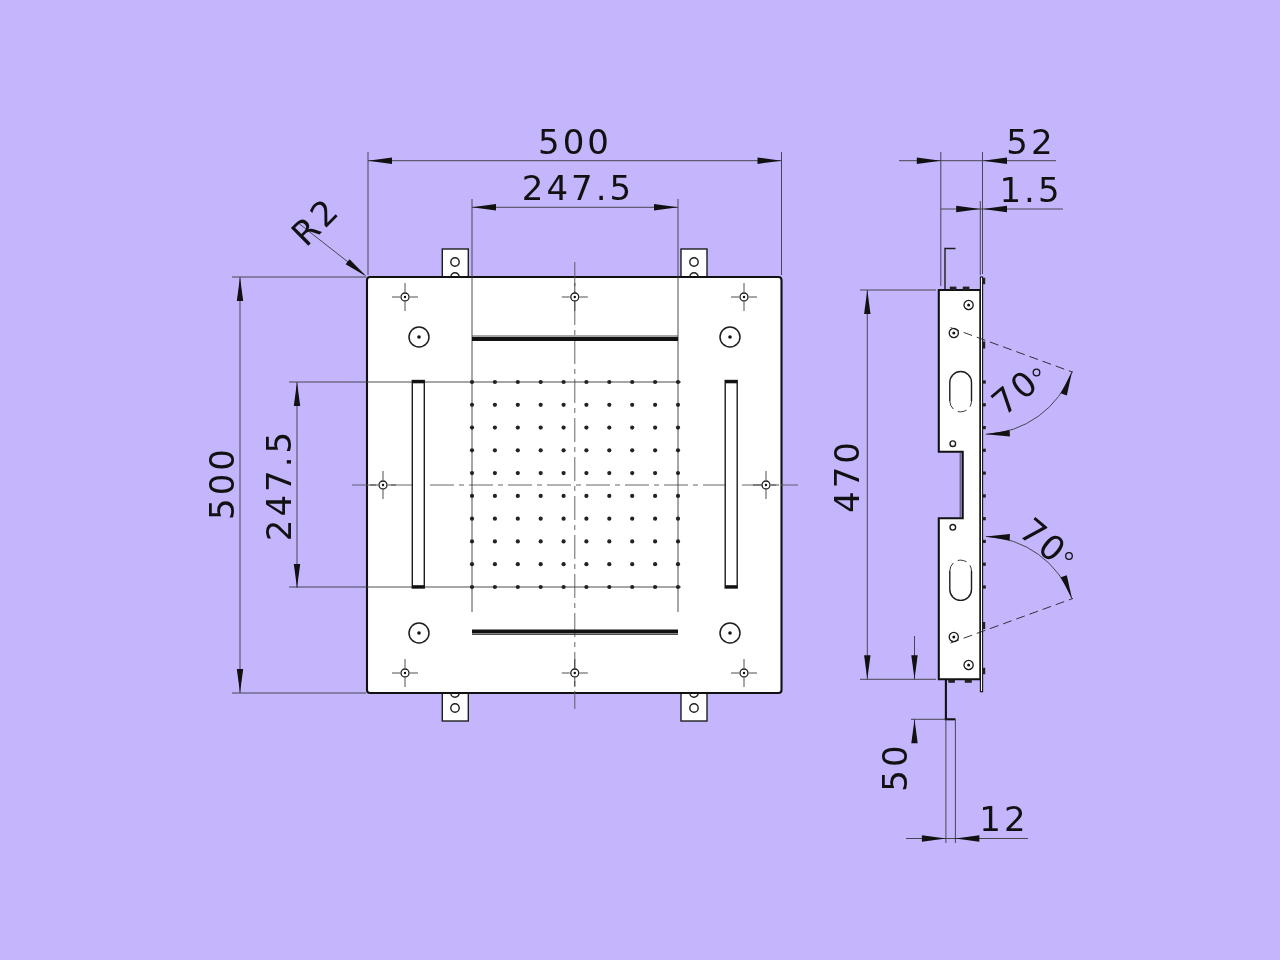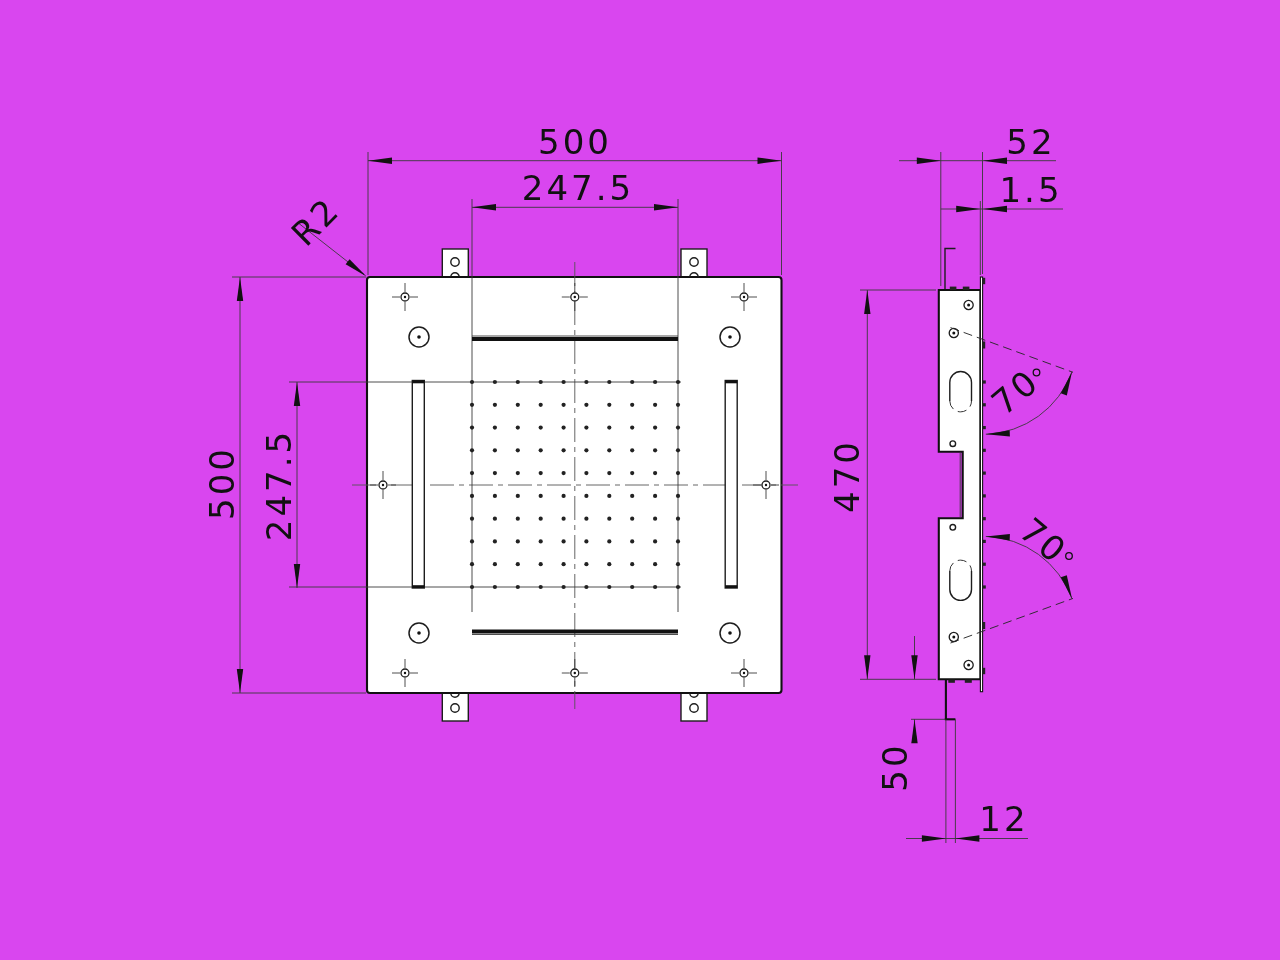--- a/index.html
+++ b/index.html
@@ -1,16 +1,16 @@
 <!DOCTYPE html>
 <html><head>
 <meta charset="utf-8">
 <style>
   html,body{margin:0;padding:0;background:#ffffff;}
-  .stage{width:1280px;height:960px;position:relative;background:#d946ef;}
+  .stage{width:1280px;height:960px;position:relative;background:#c4b5fd;}
   svg{display:block;}
   text{font-family:"DejaVu Sans","Liberation Sans",sans-serif;fill:#111;font-size:34px;letter-spacing:3px;}
   .thin{stroke:#3a3a3a;stroke-width:0.9;fill:none;}
   .med{stroke:#1d1d1d;stroke-width:1.4;fill:none;}
   .heavy{stroke:#111;stroke-width:2.1;fill:none;}
   .fillwhite{fill:#fff;}
   .dashcl{stroke:#555;stroke-width:0.9;fill:none;stroke-dasharray:24 5 5 5;}
   .dashed{stroke:#2a2a2a;stroke-width:0.95;fill:none;stroke-dasharray:9 5;}
   .arr{fill:#111;stroke:none;}
 </style>

